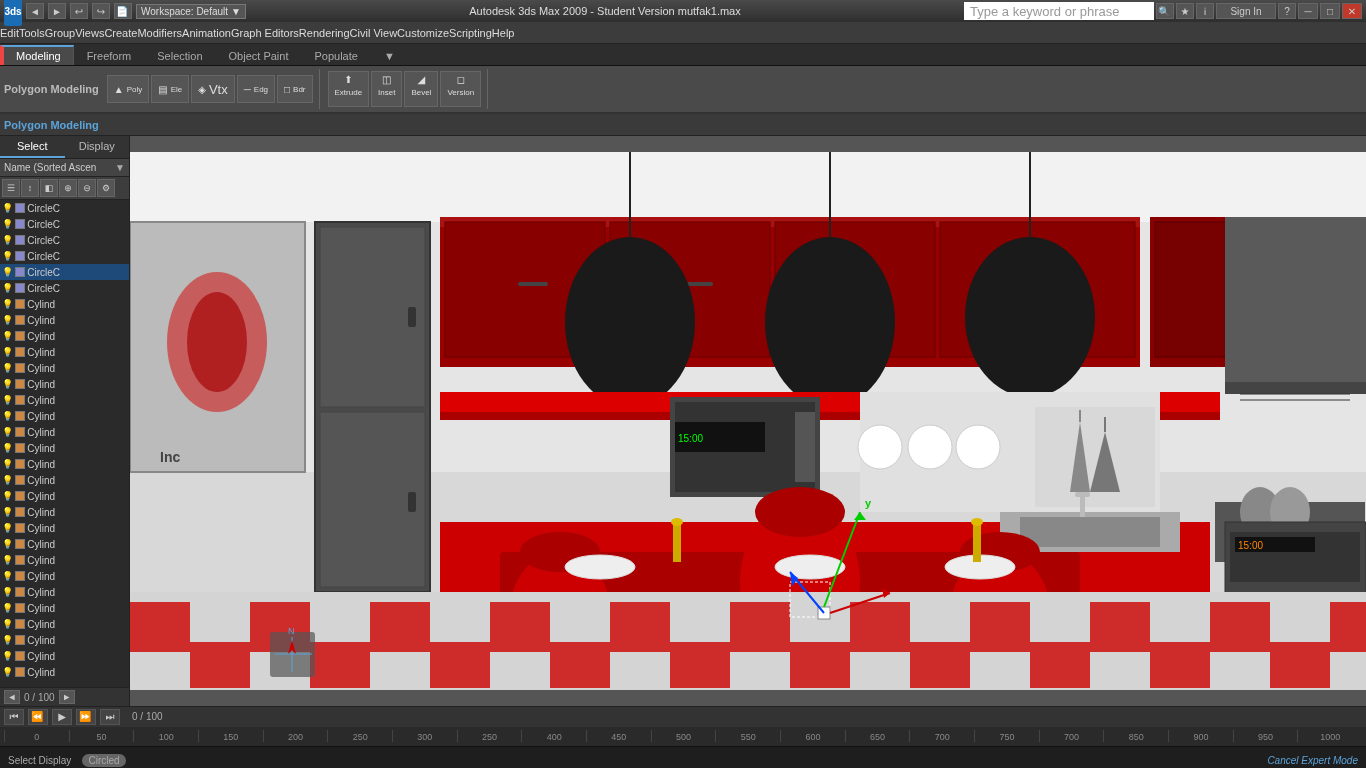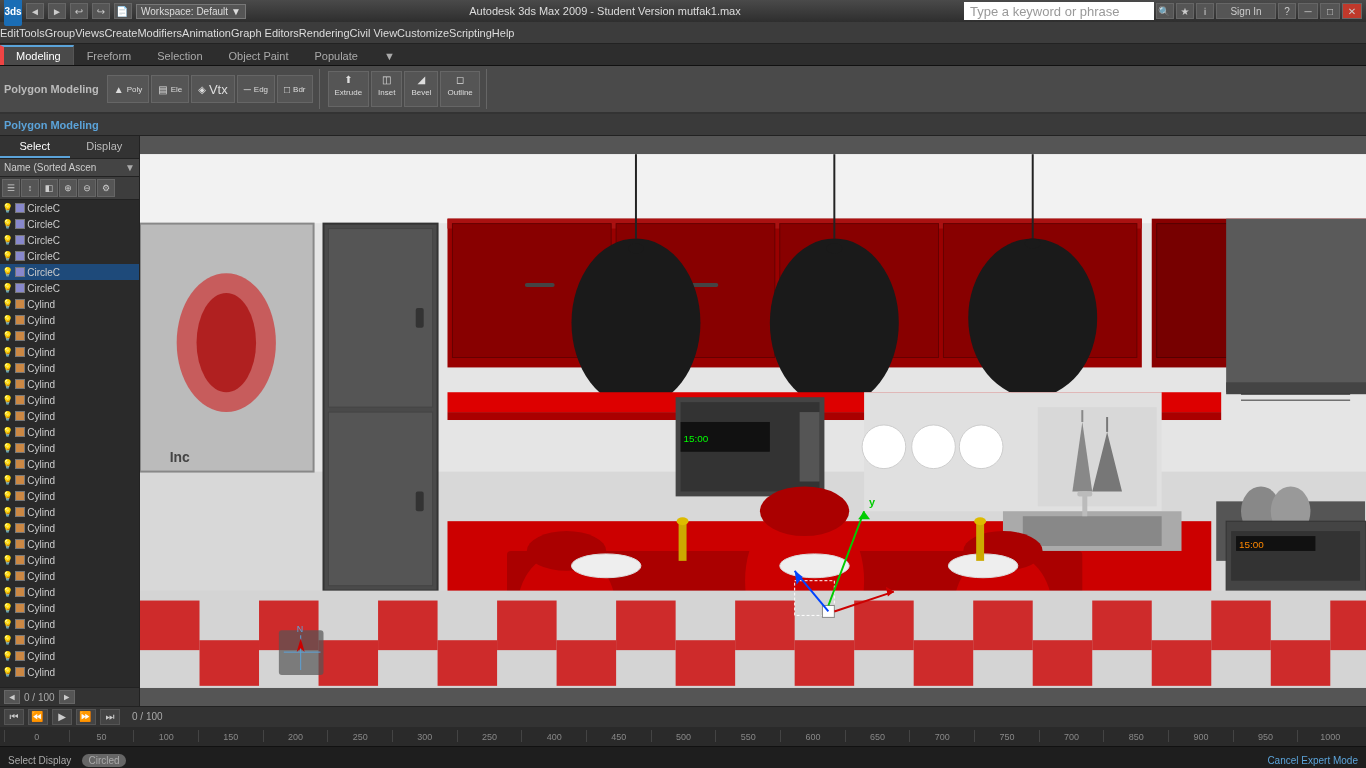--- a/index.html
+++ b/index.html
@@ -118,21 +118,21 @@
 
     
     #workspace {
       display: flex;
       height: calc(768px - 22px - 22px - 22px - 48px - 22px - 40px - 22px);
       
     }
 
     
     #left-panel {
-      width: 140px;
+      width: 130px;
       background: #fdba74;
       border-right: 1px solid #222;
       display: flex;
       flex-direction: column;
     }
     #left-panel-tabs {
       display: flex;
       background: #333;
       border-bottom: 1px solid #222;
     }
@@ -409,21 +409,21 @@
     <div class="ribbon-btn">▲<br><span style="font-size:8px">Poly</span></div>
     <div class="ribbon-btn">▤<br><span style="font-size:8px">Ele</span></div>
     <div class="ribbon-btn">◈<br><span style="font-size:13px">Vtx</span></div>
     <div class="ribbon-btn">─<br><span style="font-size:8px">Edg</span></div>
     <div class="ribbon-btn">□<br><span style="font-size:8px">Bdr</span></div>
   </div>
   <div class="ribbon-group">
     <div class="ribbon-btn" style="height:36px; flex-direction:column">⬆<br><span style="font-size:8px">Extrude</span></div>
     <div class="ribbon-btn" style="height:36px; flex-direction:column">◫<br><span style="font-size:8px">Inset</span></div>
     <div class="ribbon-btn" style="height:36px; flex-direction:column">◢<br><span style="font-size:8px">Bevel</span></div>
-    <div class="ribbon-btn" style="height:36px; flex-direction:column">◻<br><span style="font-size:8px">Outline</span></div>
+    <div class="ribbon-btn" style="height:36px; flex-direction:column">◻<br><span style="font-size:8px">Version</span></div>
   </div>
 </div>
 
 <div id="sub-ribbon">
   <div style="color:#5ba3d9; font-size:11px; font-weight:bold;">
     <span>Polygon Modeling</span>
   </div>
 </div>
 
 <div id="workspace">
@@ -816,14 +816,14 @@
     <div class="ruler-mark">1000</div>
   </div>
 </div>
 
 <div id="statusbar">
   <div>
     <span>Select Display</span>
     &nbsp;&nbsp;
     <span style="background:#666; padding:1px 6px; border-radius:10px; font-size:10px;">Circled</span>
   </div>
-  <div style="cursor:pointer; color:#5ba3d9;">Cancel Expert Mode</div>
+  <div style="cursor:pointer; color:#5ba3d9;font-style:italic;">Cancel Expert Mode</div>
 </div>
 
 </body></html>

